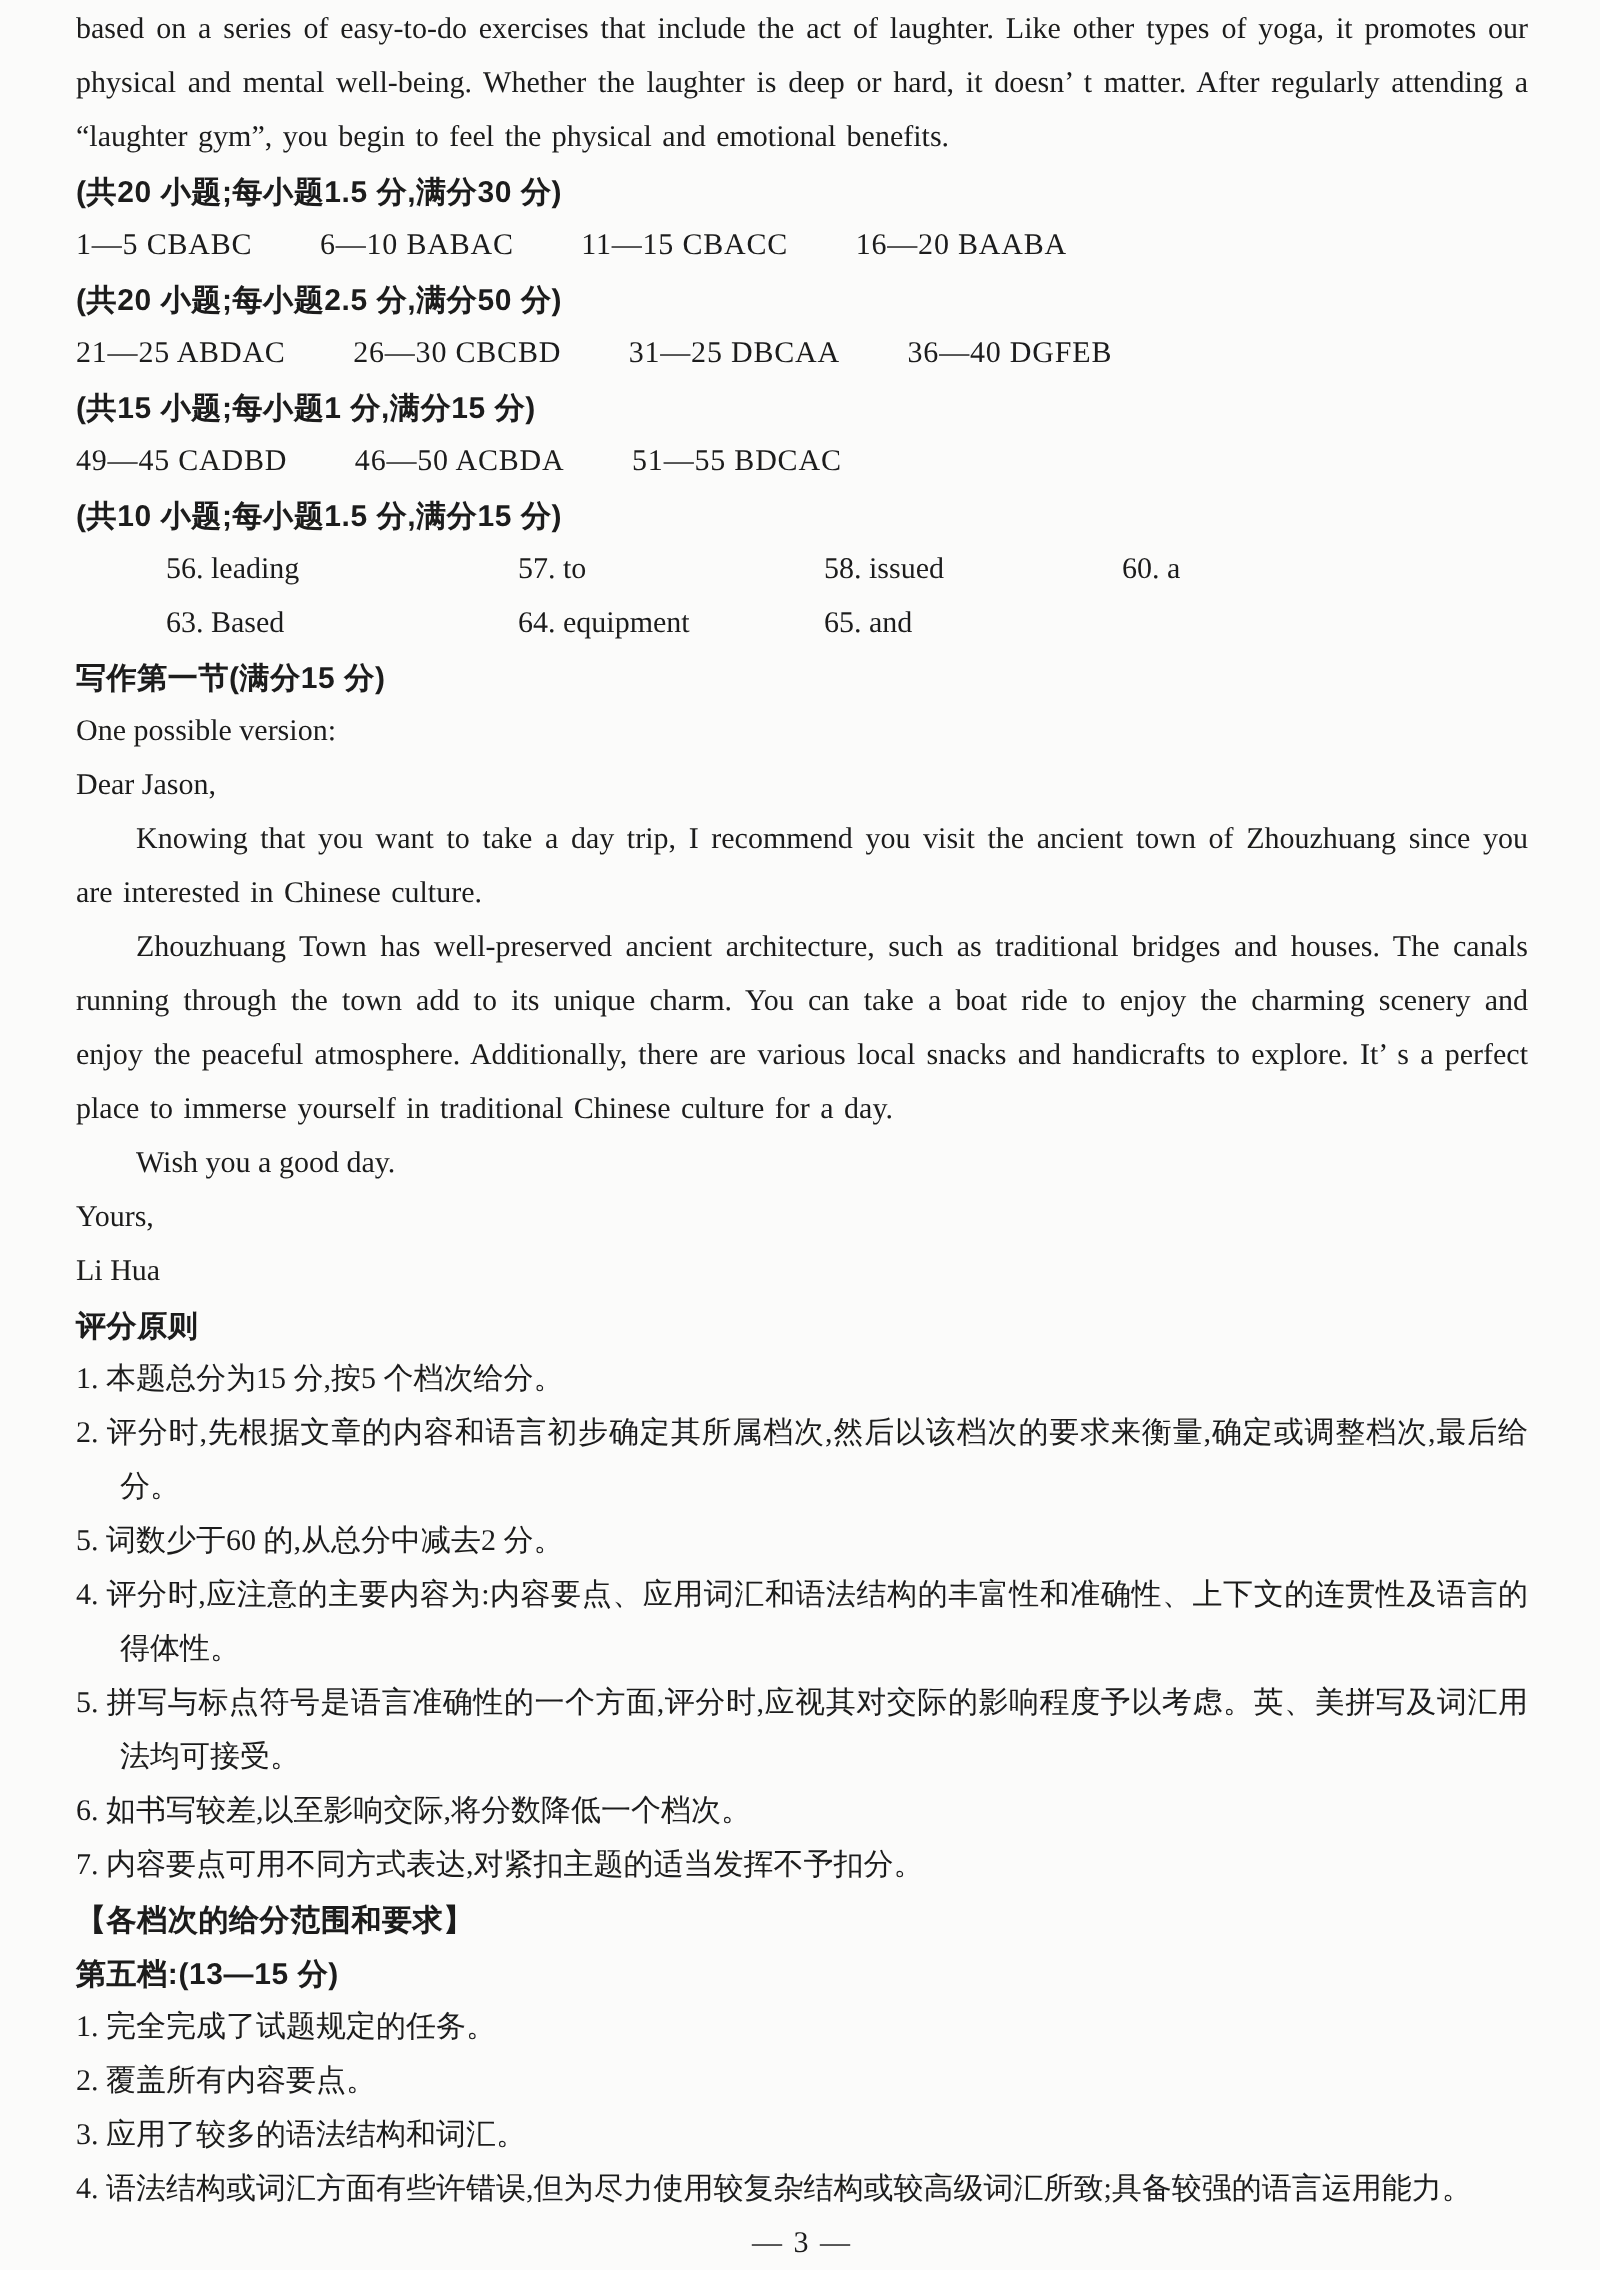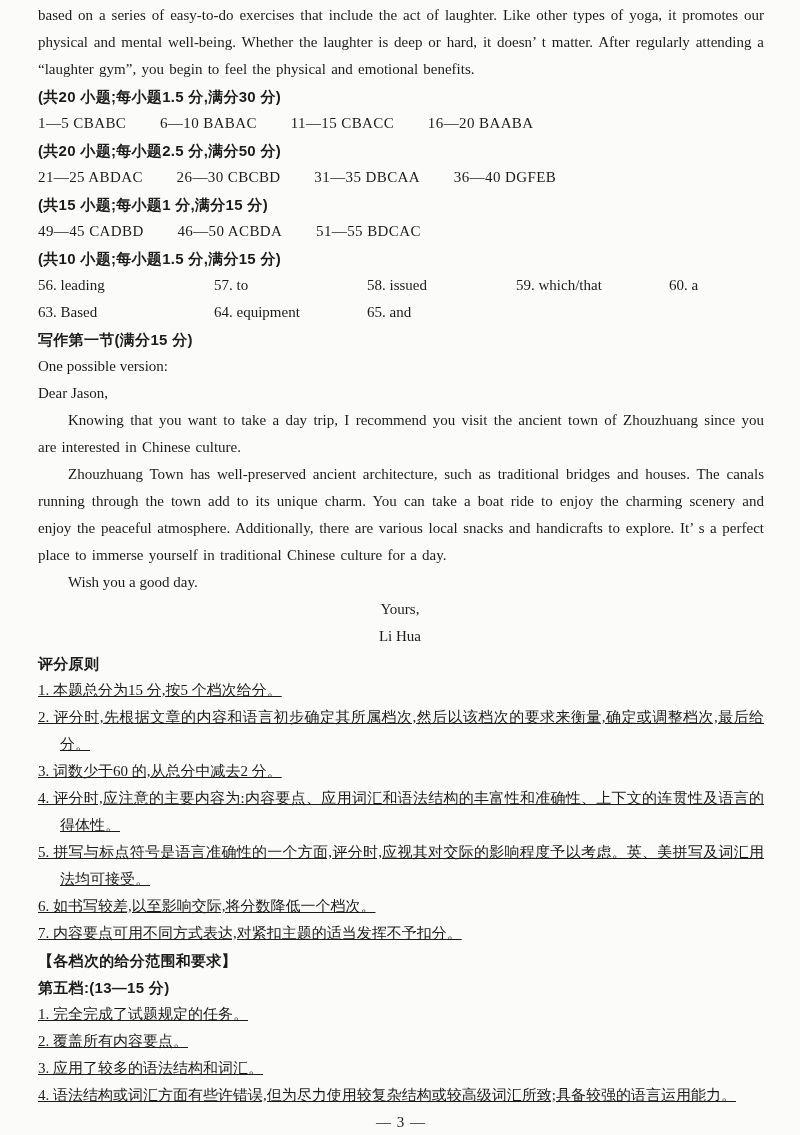--- a/index.html
+++ b/index.html
@@ -18,68 +18,66 @@
   .indent { text-indent:2em; }
   .bold { font-weight:normal; }
   .cn-header {
     font-weight:bold;
     font-family:"Liberation Sans", "Liberation Serif", sans-serif;
     letter-spacing:0.3px;
   }
   .answers-line span { margin-right:30px; letter-spacing:0.4px; white-space:nowrap; }
   .answers-line span:last-child { margin-right:0; }
   .fill-row { display:flex; }
-  .fill-row span:nth-child(1){ width:152px; }
+  .fill-row span:nth-child(1){ width:152px;margin-left:45px; }
   .fill-row span:nth-child(2){ width:153px;margin-left:24px; }
   .fill-row span:nth-child(3){ width:149px; }
   .fill-row span:nth-child(4){ width:153px; }
   .fill-row span:nth-child(5){ flex:1; }
-  .right-block { text-align:center; padding-right:2px; }
+  .right-block { text-align:left; padding-right:2px; }
   .cn-item {
     padding-left:22px;
     text-indent:-22px;
     text-align:justify;
-    text-decoration:underline;
   }
   .page-num { text-align:center; letter-spacing:1px; }
 </style>
 </head>
 <body>
 
 <p class="justify">based on a series of easy-to-do exercises that include the act of laughter. Like other types of yoga, it promotes our physical and mental well-being. Whether the laughter is deep or hard, it doesn’ t matter. After regularly attending a “laughter gym”, you begin to feel the physical and emotional benefits.</p>
 
 <div class="cn-header">(共20 小题;每小题1.5 分,满分30 分)</div>
 <div class="answers-line">
   <span>1—5 CBABC</span>
   <span>6—10 BABAC</span>
   <span>11—15 CBACC</span>
   <span>16—20 BAABA</span>
 </div>
 
 <div class="cn-header">(共20 小题;每小题2.5 分,满分50 分)</div>
 <div class="answers-line">
   <span>21—25 ABDAC</span>
   <span>26—30 CBCBD</span>
-  <span>31—35 DBCAA</span>
+  <span>31—25 DBCAA</span>
   <span>36—40 DGFEB</span>
 </div>
 
 <div class="cn-header">(共15 小题;每小题1 分,满分15 分)</div>
 <div class="answers-line">
   <span>49—45 CADBD</span>
   <span>46—50 ACBDA</span>
   <span>51—55 BDCAC</span>
 </div>
 
 <div class="cn-header">(共10 小题;每小题1.5 分,满分15 分)</div>
 <div class="fill-row">
   <span>56. leading</span>
   <span>57. to</span>
   <span>58. issued</span>
-  <span>59. which/that</span>
   <span>60. a</span>
 </div>
 <div class="fill-row">
   <span>63. Based</span>
   <span>64. equipment</span>
   <span>65. and</span>
 </div>
 
 <div class="cn-header">写作第一节(满分15 分)</div>
 <div class="bold">One possible version:</div>
@@ -88,21 +86,21 @@
 <p class="justify indent">Knowing that you want to take a day trip, I recommend you visit the ancient town of Zhouzhuang since you are interested in Chinese culture.</p>
 <p class="justify indent">Zhouzhuang Town has well-preserved ancient architecture, such as traditional bridges and houses. The canals running through the town add to its unique charm. You can take a boat ride to enjoy the charming scenery and enjoy the peaceful atmosphere. Additionally, there are various local snacks and handicrafts to explore. It’ s a perfect place to immerse yourself in traditional Chinese culture for a day.</p>
 <p class="indent">Wish you a good day.</p>
 
 <div class="right-block">Yours,</div>
 <div class="right-block">Li Hua</div>
 
 <div class="cn-header">评分原则</div>
 <div class="cn-item">1. 本题总分为15 分,按5 个档次给分。</div>
 <div class="cn-item">2. 评分时,先根据文章的内容和语言初步确定其所属档次,然后以该档次的要求来衡量,确定或调整档次,最后给分。</div>
-<div class="cn-item">3. 词数少于60 的,从总分中减去2 分。</div>
+<div class="cn-item">5. 词数少于60 的,从总分中减去2 分。</div>
 <div class="cn-item">4. 评分时,应注意的主要内容为:内容要点、应用词汇和语法结构的丰富性和准确性、上下文的连贯性及语言的得体性。</div>
 <div class="cn-item">5. 拼写与标点符号是语言准确性的一个方面,评分时,应视其对交际的影响程度予以考虑。英、美拼写及词汇用法均可接受。</div>
 <div class="cn-item">6. 如书写较差,以至影响交际,将分数降低一个档次。</div>
 <div class="cn-item">7. 内容要点可用不同方式表达,对紧扣主题的适当发挥不予扣分。</div>
 
 <div class="cn-header">【各档次的给分范围和要求】</div>
 <div class="cn-header">第五档:(13—15 分)</div>
 <div class="cn-item">1. 完全完成了试题规定的任务。</div>
 <div class="cn-item">2. 覆盖所有内容要点。</div>
 <div class="cn-item">3. 应用了较多的语法结构和词汇。</div>

